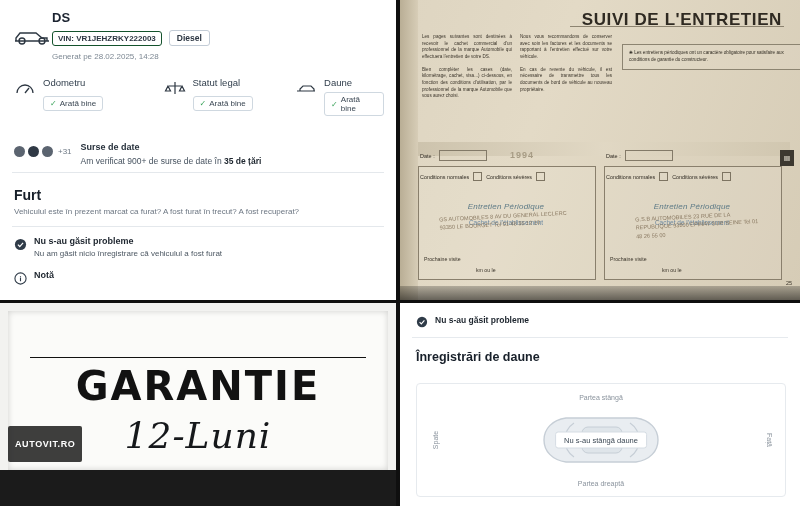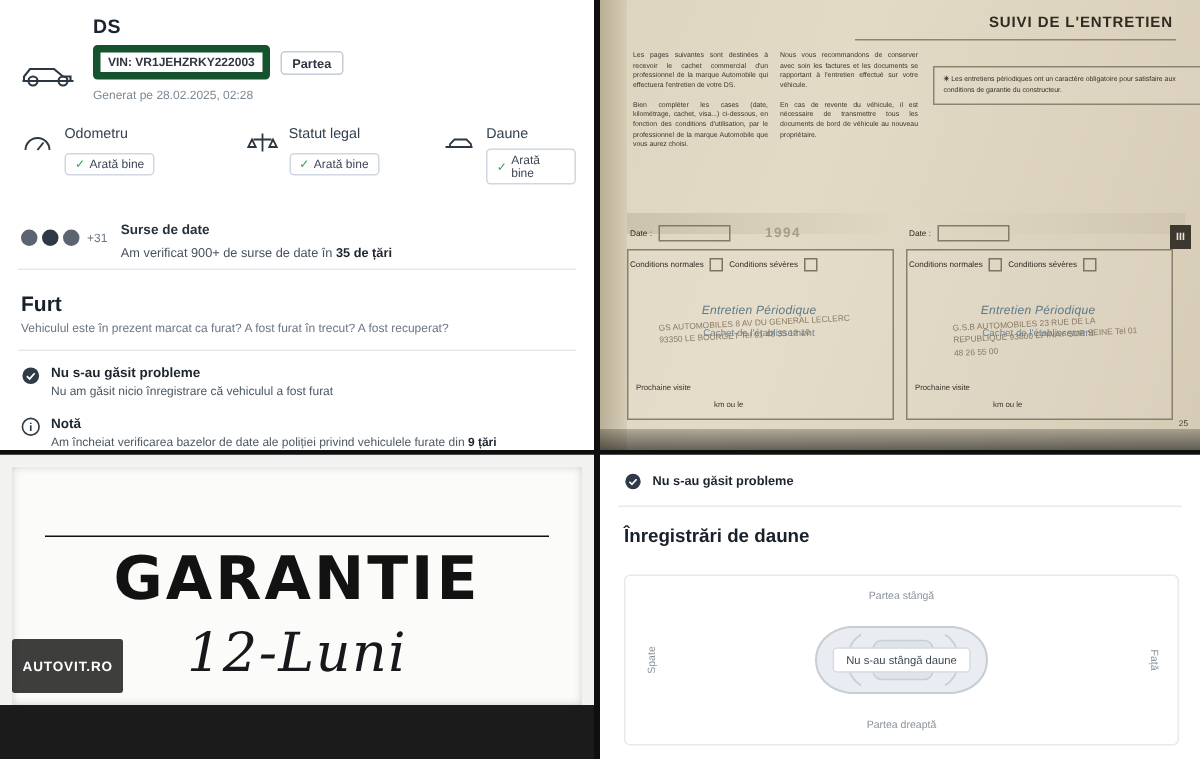--- a/index.html
+++ b/index.html
@@ -21,28 +21,28 @@
   
   .panel { position: absolute; overflow: hidden; }
 
   
   #report {
     left: 0; top: 0; width: 396px; height: 300px;
     background: #ffffff;
     color: #1b2330;
   }
   #report .rpt-inner { padding: 8px 12px 0 12px; }
-  .rpt-head { display: flex; align-items: flex-end; gap: 10px; }
+  .rpt-head { display: flex; align-items: center; }
   .car-icon { width: 40px; height: 30px; flex: 0 0 40px; margin-top: 10px; }
   .rpt-title {
     font-size: 13px; font-weight: bold; letter-spacing: .2px; margin: 2px 0 5px 0;
   }
   .vin-row { display: flex; align-items: center; gap: 7px; }
   .vin-box {
-    border: 5px solid #14532d; border-radius: 3px;
+    border: 1px solid #14532d; border-radius: 3px;
     padding: 2px 5px; font-size: 8px; font-weight: bold; color: #2c3642;
     background: #fff; white-space: nowrap;
   }
   .fuel-box {
     border: 1px solid #c3ccd6; border-radius: 3px;
     padding: 2px 7px; font-size: 8.5px; font-weight: bold; color: #2c3642;
   }
   .gen-line { font-size: 8px; color: #7d8893; margin-top: 6px; }
 
   .metrics {
@@ -95,21 +95,21 @@
   #booklet .bk-page {
     position: absolute; inset: 0;
     background: linear-gradient(110deg,#ded5c1 0%,#e3dac6 35%,#d6ccb6 100%);
   }
   .bk-left-edge {
     position: absolute; left: 0; top: 0; width: 18px; height: 300px;
     background: linear-gradient(90deg,#b9ae95,#d7cdb7);
   }
   .bk-title {
     position: absolute; right: 18px; top: 10px;
-    font-size: 10px; font-weight: bold; color: #2f2a22; letter-spacing: .6px;
+    font-size: 17px; font-weight: bold; color: #2f2a22; letter-spacing: .6px;
   }
   .bk-rule { position: absolute; right: 16px; top: 26px; width: 214px; border-top: 1px solid #8d8471; }
   .bk-col {
     position: absolute; font-size: 4.6px; color: #3a342a; line-height: 1.45; text-align: justify;
   }
   .bk-c1 { left: 22px; top: 34px; width: 90px; }
   .bk-c2 { left: 120px; top: 34px; width: 92px; }
   .bk-note {
     position: absolute; left: 222px; top: 44px; width: 168px;
     border: 1px solid #8c8471; padding: 5px 6px;
@@ -239,23 +239,23 @@
         <span class="car-icon">
           <svg viewBox="0 0 40 24" width="40" height="24">
             <path d="M3 16h34M7 16a3 3 0 1 0 6 0a3 3 0 1 0 -6 0M27 16a3 3 0 1 0 6 0a3 3 0 1 0 -6 0" fill="none" stroke="#2d3742" stroke-width="1.4"></path>
             <path d="M4 16v-3l4-5h16l6 5h5v3" fill="none" stroke="#2d3742" stroke-width="1.4"></path>
           </svg>
         </span>
         <div style="flex:1">
           <div class="rpt-title">DS</div>
           <div class="vin-row">
             <span class="vin-box">VIN: VR1JEHZRKY222003</span>
-            <span class="fuel-box">Partea</span>
+            <span class="fuel-box">Diesel</span>
           </div>
-          <div class="gen-line">Generat pe 28.02.2025, 02:28</div>
+          <div class="gen-line">Generat pe 28.02.2025, 14:28</div>
         </div>
       </div>
 
       <div class="metrics">
         <div class="metric">
           <span class="metric-ic">
             <svg viewBox="0 0 22 20" width="22" height="20">
               <path d="M3 15a8 8 0 1 1 16 0" fill="none" stroke="#2d3742" stroke-width="1.3"></path>
               <path d="M11 15l4-5" stroke="#2d3742" stroke-width="1.3" fill="none"></path>
             </svg>
@@ -336,30 +336,20 @@
 
       <div class="finding">
         <span class="f-ic">
           <svg viewBox="0 0 14 14" width="13" height="13">
             <circle cx="7" cy="7" r="6" fill="none" stroke="#2f3b48" stroke-width="1.2"></circle>
             <path d="M7 6v4M7 4.2v.8" stroke="#2f3b48" stroke-width="1.2"></path>
           </svg>
         </span>
         <div>
           <div class="f-title">Notă</div>
-          <div class="f-body">
-            <span>Am încheiat verificarea bazelor de date ale poliției privind vehiculele furate din </span><b>9 țări</b>
-            <span class="cars-inline">
-              <span class="mini-car"></span>
-              <span class="mini-car"></span>
-              <span class="mini-car"></span>
-              <span class="mini-car"></span>
-              <span class="mini-plus">+3</span>
-            </span>
-          </div>
         </div>
       </div>
     </div>
   </div>
 
   <div class="panel" id="booklet">
     <div class="bk-page">
       <div class="bk-left-edge"></div>
       <div class="bk-title">SUIVI DE L'ENTRETIEN</div>
       <div class="bk-rule"></div>

